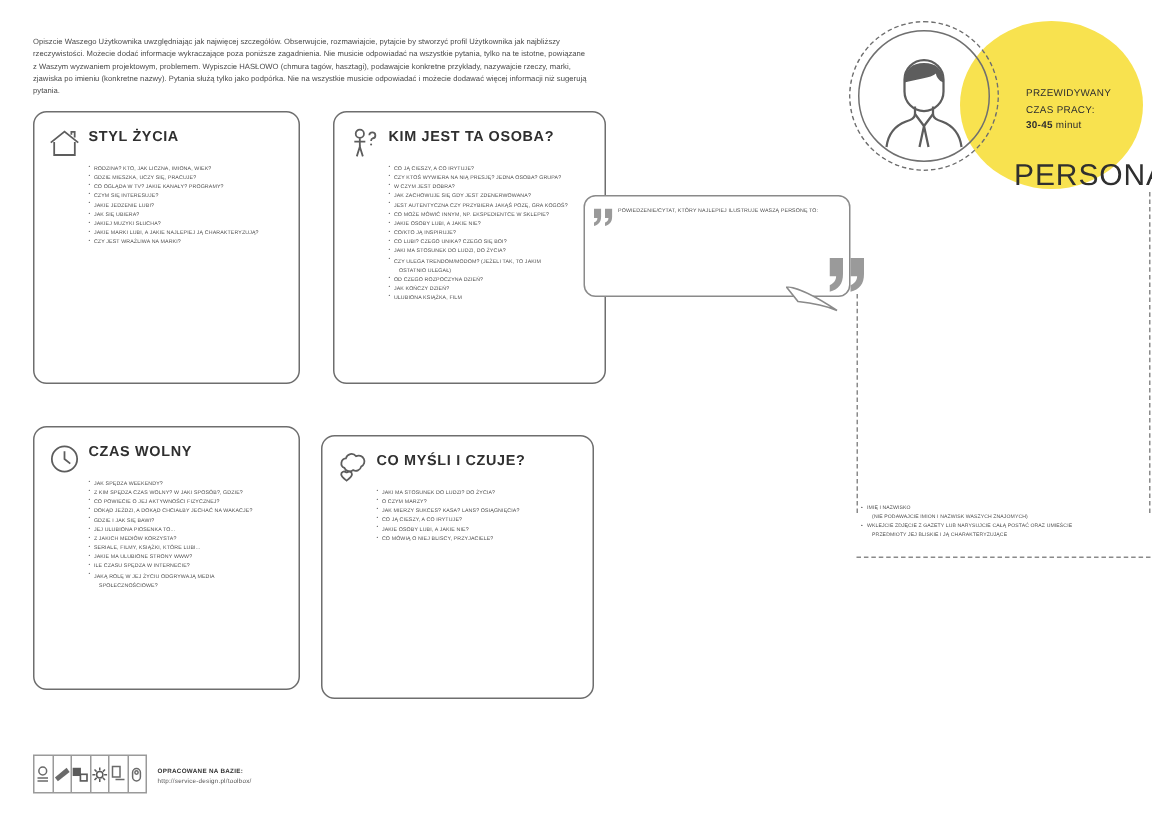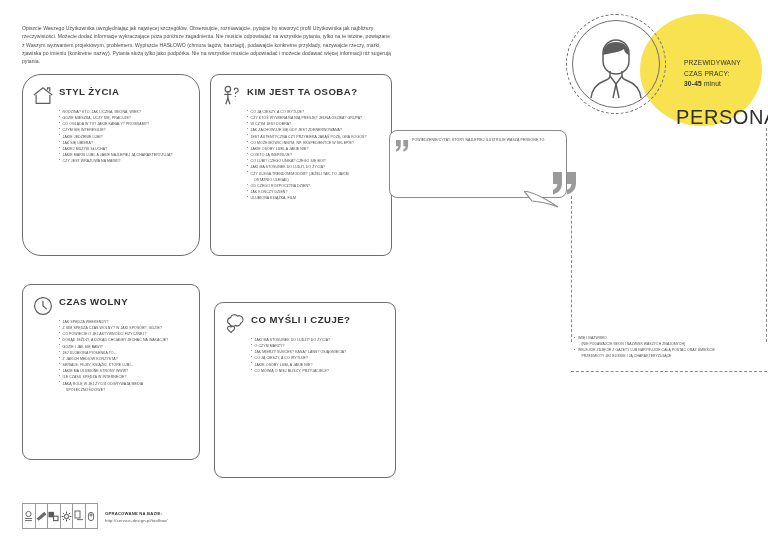--- a/index.html
+++ b/index.html
@@ -21,24 +21,24 @@
   }
 
   
   .card{
     position:absolute;
     border:1.1px solid #6e6e6e;
     border-radius:9px;
     background:#fff;
     box-sizing:border-box;
   }
-  #card-styl{left:22px;top:74px;width:178px;height:182px;border-radius:19px;}
-  #card-kim{left:210px;top:74px;width:182px;height:182px;}
+  #card-styl{left:22px;top:74px;width:178px;height:182px;}
+  #card-kim{left:222px;top:74px;width:182px;height:182px;}
   #card-czas{left:22px;top:284px;width:178px;height:176px;}
-  #card-mysli{left:214px;top:290px;width:182px;height:176px;margin-top:12px;}
+  #card-mysli{left:214px;top:290px;width:182px;height:176px;}
 
   .card-head{display:flex;align-items:flex-start;padding:9px 8px 0 9px;}
   .card-icon{width:22px;height:22px;flex:0 0 22px;margin-right:5px;margin-top:1px;}
   .card-icon svg{display:block;width:22px;height:22px;}
   .card-title{
     font-size:9.6px;font-weight:bold;letter-spacing:.45px;
     color:#2f2f2f;line-height:1;padding-top:3px;
     white-space:nowrap;
   }
   .card-list{

